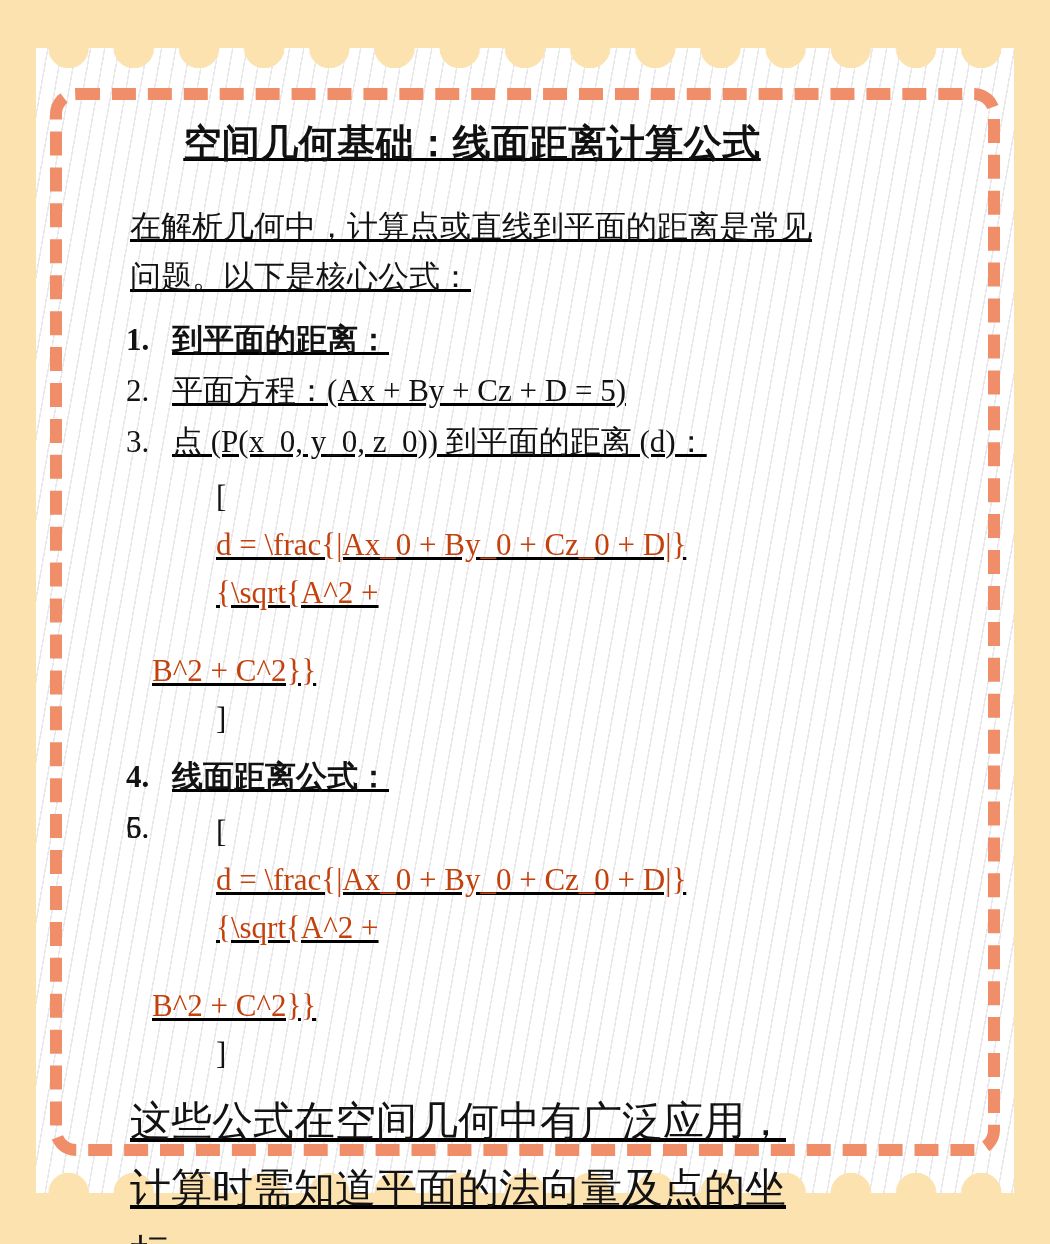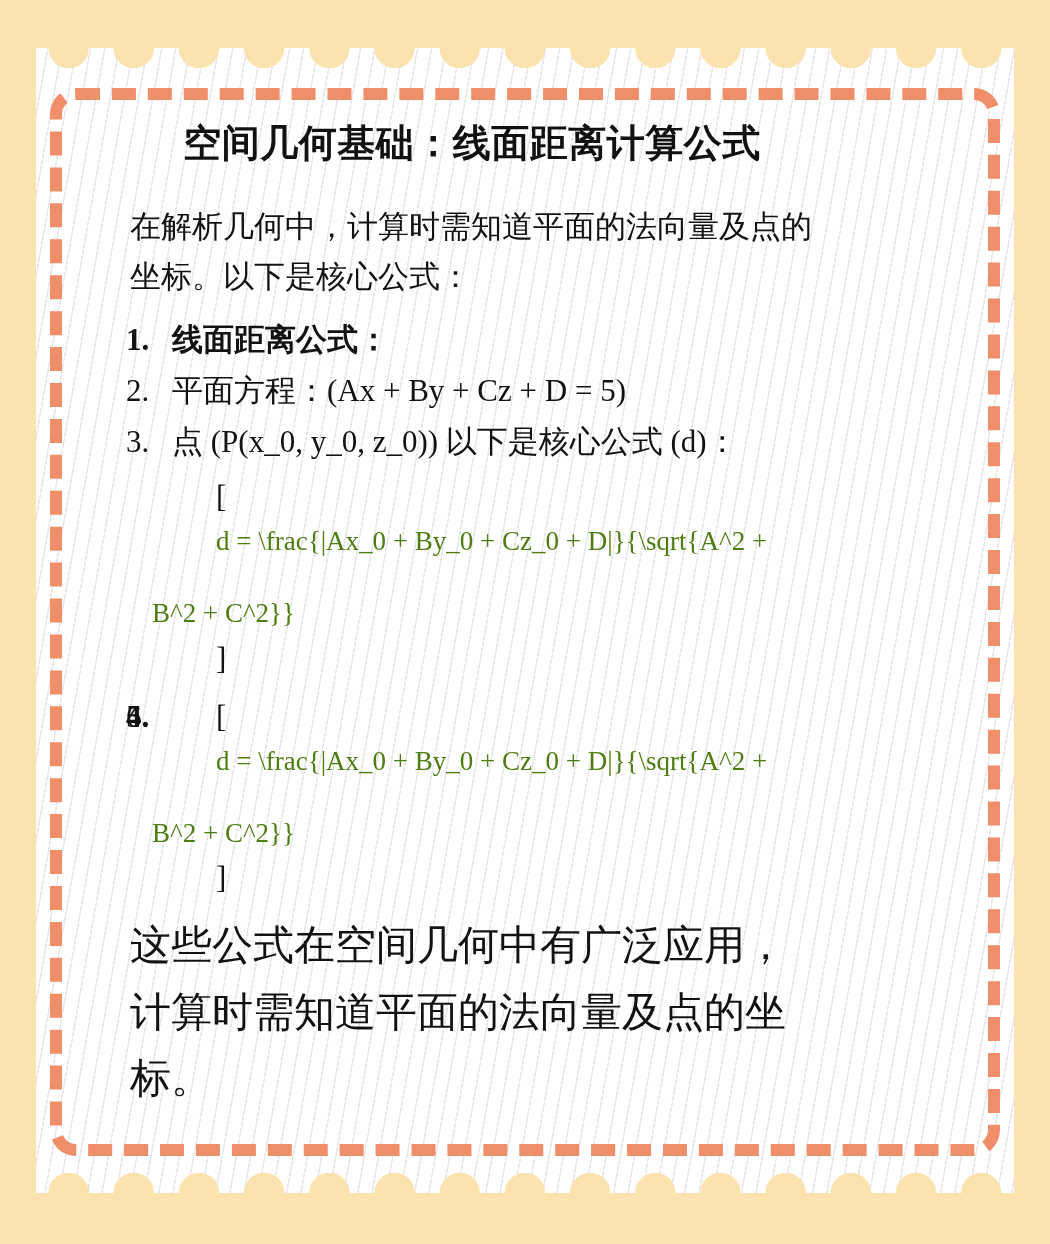--- a/index.html
+++ b/index.html
@@ -63,20 +63,21 @@
   }
 
   
   .content {
     position:absolute;
     left:36px;
     top:48px;
     width:862px;
     height:1145px;
     padding:72px 78px 40px 88px;
+    text-decoration:underline;
   }
 
   .doc-title {
     font-size:38px;
     font-weight:bold;
     text-align:center;
     color:#111111;
     letter-spacing:0.5px;
     line-height:1.25;
     margin-bottom:34px;
@@ -118,23 +119,23 @@
   .tex-block {
     margin:6px 0 10px 0;
   }
   .tex-bracket {
     font-size:31px;
     line-height:1.55;
     color:#121212;
     padding-left:92px;
   }
   .tex-line {
-    font-size:27px;
+    font-size:31px;
     line-height:1.55;
-    color:#4d7c0f;
+    color:#c2410c;
     padding-left:92px;
     text-indent:0;
   }
   .tex-line .cont {
     display:block;
     margin-left:-64px;
     margin-top:30px;
   }
 
   .outro {
@@ -149,53 +150,54 @@
 <body>
 
 <div class="card"></div>
 
 <div class="dash-frame"></div>
 
 <div class="content">
 
   <h1 class="doc-title">空间几何基础：线面距离计算公式</h1>
 
-  <p class="intro">在解析几何中，计算时需知道平面的法向量及点的坐标。以下是核心公式：</p>
+  <p class="intro">在解析几何中，计算点或直线到平面的距离是常见问题。以下是核心公式：</p>
 
   <div class="steps">
 
     <div class="step bold">
       <span class="num">1.</span>
-      <span class="txt">线面距离公式：</span>
+      <span class="txt">到平面的距离：</span>
     </div>
 
     <div class="step">
       <span class="num">2.</span>
       <span class="txt">平面方程：(Ax + By + Cz + D = 5)</span>
     </div>
 
     <div class="step">
       <span class="num">3.</span>
-      <span class="txt">点 (P(x_0, y_0, z_0)) 以下是核心公式 (d)：</span>
+      <span class="txt">点 (P(x_0, y_0, z_0)) 到平面的距离 (d)：</span>
     </div>
   </div>
 
   <div class="tex-block">
     <div class="tex-bracket">[</div>
     <div class="tex-line">
       <span>d = \frac{|Ax_0 + By_0 + Cz_0 + D|}{\sqrt{A^2 +</span>
       <span class="cont">B^2 + C^2}}</span>
     </div>
     <div class="tex-bracket">]</div>
   </div>
 
   <div class="steps">
 
     <div class="step bold">
       <span class="num">4.</span>
+      <span class="txt">线面距离公式：</span>
     </div>
 
     <div class="step">
       <span class="num">5.</span>
     </div>
 
     <div class="step">
       <span class="num">6.</span>
     </div>
   </div>

